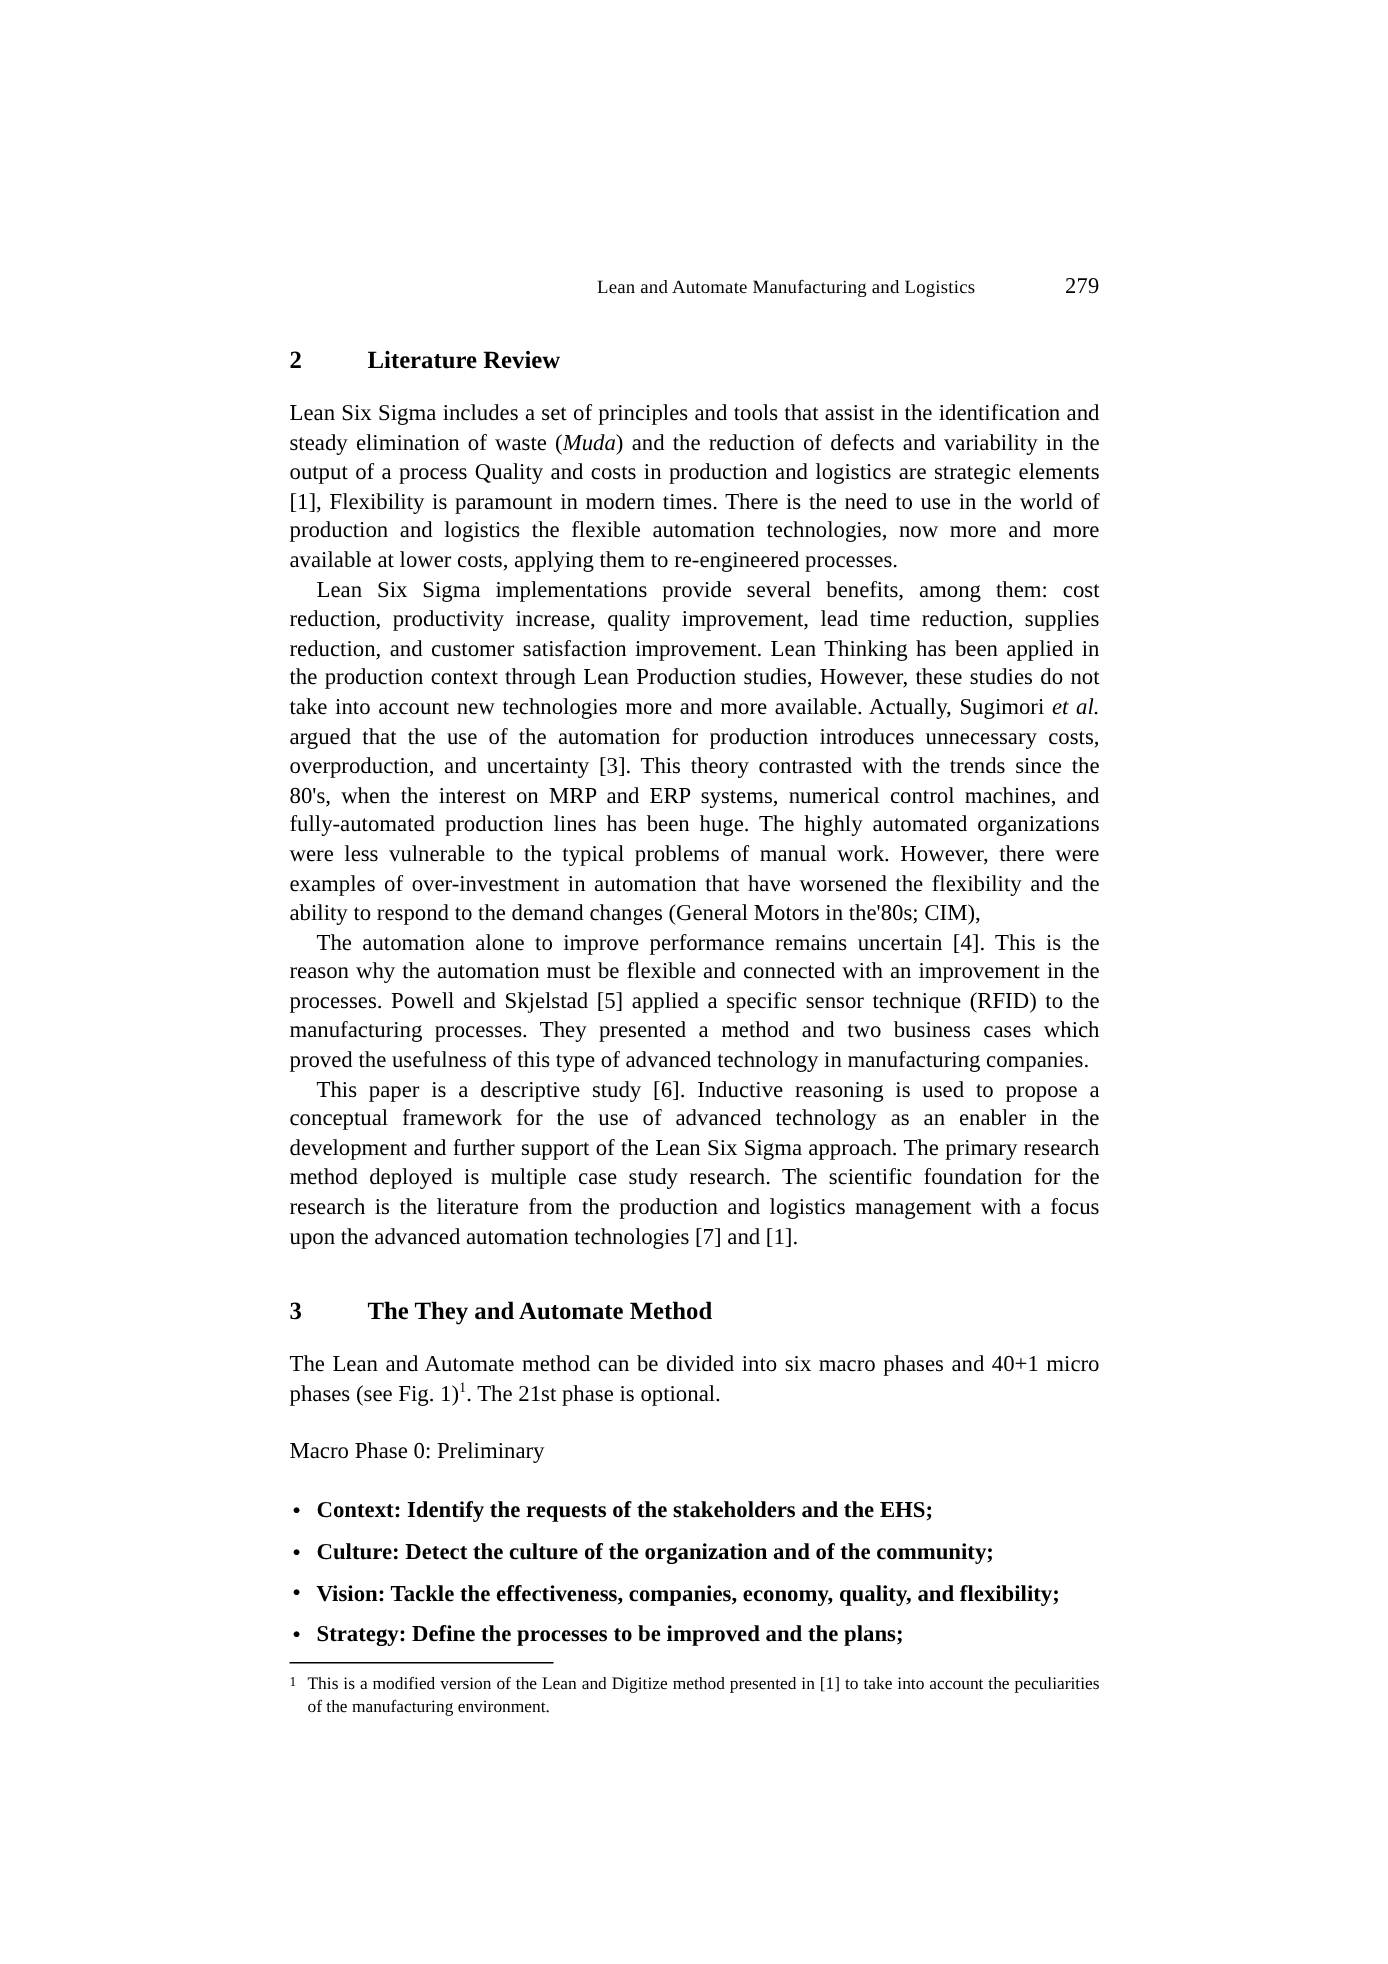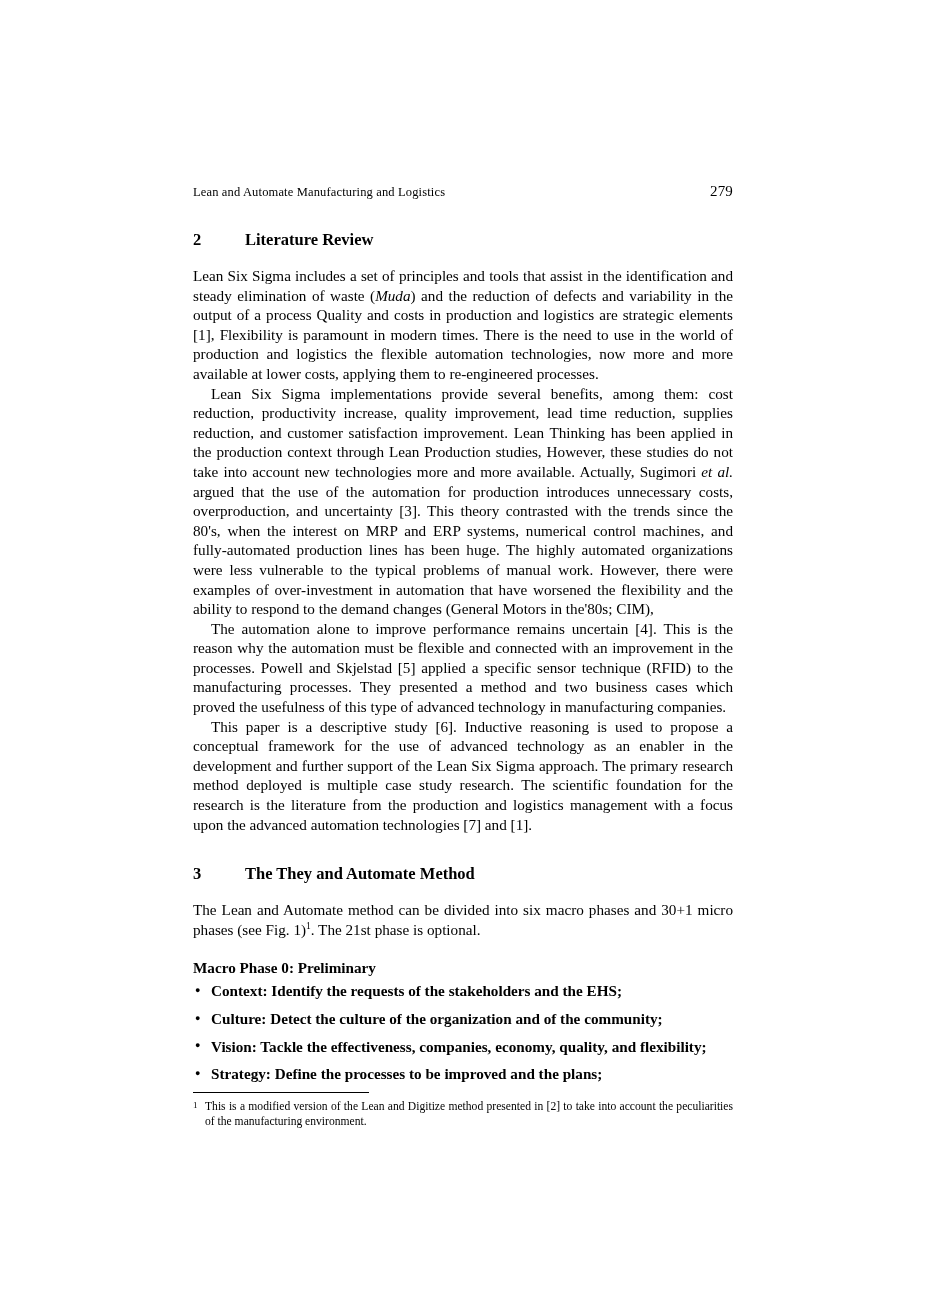--- a/index.html
+++ b/index.html
@@ -30,20 +30,21 @@
   }
   .running-head {
     display: flex;
     justify-content: space-between;
     align-items: baseline;
     font-size: 12.5px;
     letter-spacing: 0.15px;
     margin-bottom: 0;
   }
   .rh-title {
+    margin-left: 205px;
   }
   .rh-page {
     font-size: 15px;
   }
   h2.section-heading {
     font-size: 16.5px;
     font-weight: bold;
     margin: 30px 0 16px 0;
     display: flex;
   }
@@ -62,22 +63,22 @@
     text-indent: 18px;
   }
   .section3 {
     margin-top: 34px;
   }
   .method-intro {
     margin-top: 16px;
   }
   h3.sub-heading {
     font-size: 15.2px;
-    font-weight: bold;
-    margin: 20px 0 4px 0;
+    font-weight: normal;
+    margin: 20px 0 20px 0;
   }
   ul.bullets {
     list-style: none;
     margin: 0;
     padding: 0;
   }
   ul.bullets li {
     font-size: 15.2px;
     line-height: 19.6px;
     padding-left: 18px;
@@ -145,33 +146,33 @@
 
     <p class="body indent">The automation alone to improve performance remains uncertain [4]. This is the reason why the automation must be flexible and connected with an improvement in the processes. Powell and Skjelstad  [5] applied a specific sensor technique (RFID) to the manufacturing processes. They presented a method and two business cases which proved the usefulness of this type of advanced technology in manufacturing companies.</p>
 
     <p class="body indent">This paper is a descriptive study [6]. Inductive reasoning is used to propose a conceptual framework for the use of advanced technology as an enabler in the development and further support of the Lean Six Sigma approach. The primary research method deployed is multiple case study research. The scientific foundation for the research is the literature from the production and logistics management with a focus upon the advanced automation technologies [7] and [1].</p>
 
     <h2 class="section-heading section3">
       <span class="num">3</span>
       <span>The They and Automate Method</span>
     </h2>
 
-    <p class="body method-intro"><span>The Lean and Automate method can be divided into six macro phases and 30+1 micro phases (see Fig. 1)</span><sup>1</sup><span>. The 21st phase is optional.</span></p>
+    <p class="body method-intro"><span>The Lean and Automate method can be divided into six macro phases and 40+1 micro phases (see Fig. 1)</span><sup>1</sup><span>. The 21st phase is optional.</span></p>
 
     <h3 class="sub-heading">Macro Phase 0: Preliminary</h3>
 
     <ul class="bullets">
       <li>Context: Identify the requests of the stakeholders and the EHS;</li>
       <li>Culture: Detect the culture of the organization and of the community;</li>
       <li>Vision: Tackle the effectiveness, companies, economy, quality, and flexibility;</li>
       <li>Strategy: Define the processes to be improved and the plans;</li>
     </ul>
 
     <div class="footnote-wrap">
       <div class="footnote-rule"></div>
       <div class="footnote">
         <span class="fn-mark">1</span>
-        <span class="fn-text">This is a modified version of the Lean and Digitize method presented in [2] to take into account the peculiarities of the manufacturing environment.</span>
+        <span class="fn-text">This is a modified version of the Lean and Digitize method presented in [1] to take into account the peculiarities of the manufacturing environment.</span>
       </div>
     </div>
 
   </div>
 </div>
 
 </body></html>

